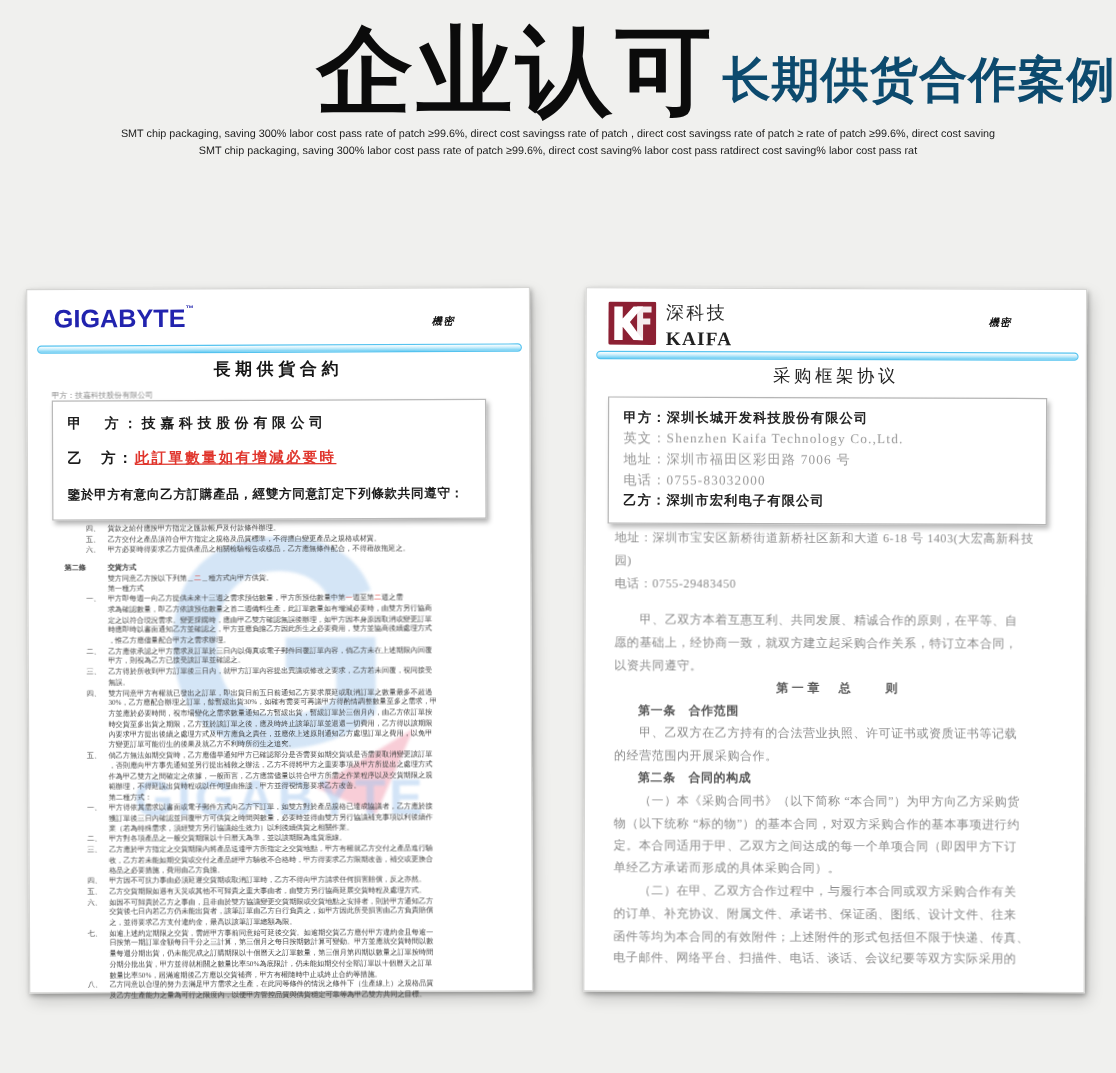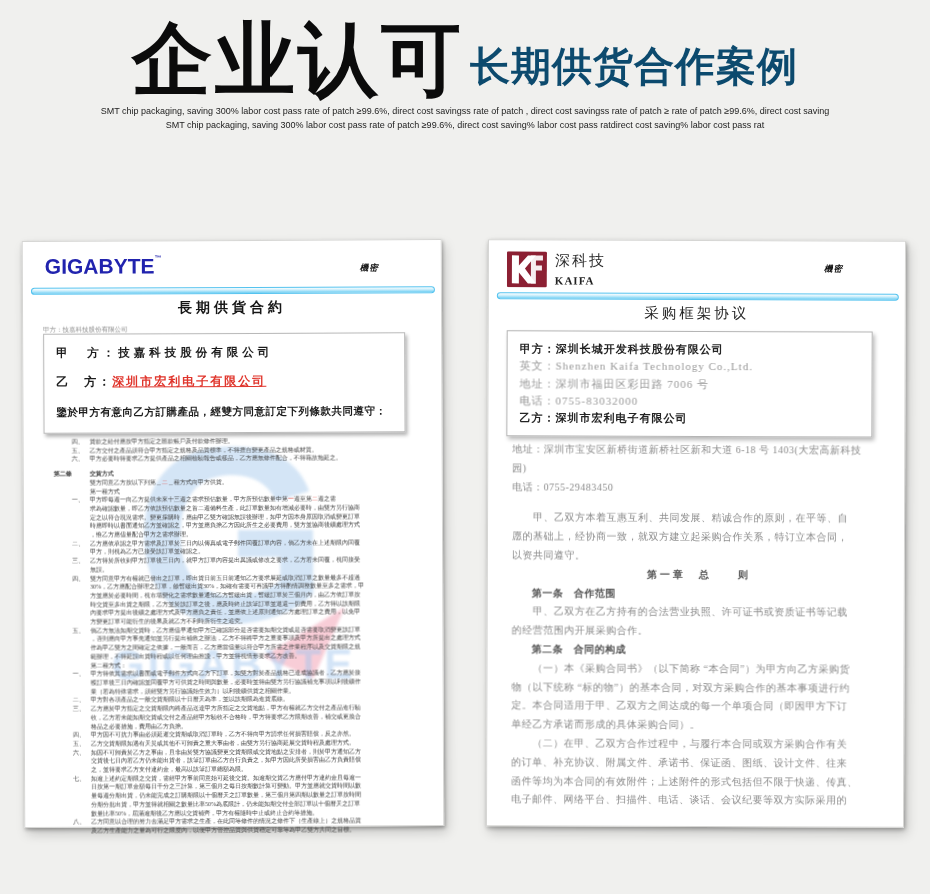--- a/index.html
+++ b/index.html
@@ -6,21 +6,21 @@
   html,body { width:930px; height:894px; }
   body {
     position:relative;
     background:#f0f0ee;
     font-family:"Liberation Sans", sans-serif;
     overflow:hidden;
   }
 
   
   .header { position:absolute; top:22px; left:0; width:100%; text-align:center; }
-  .title-row { display:flex; justify-content:center; align-items:flex-end; }
+  .title-row { display:flex; justify-content:flex-end; align-items:flex-end; }
   .title-main {
     font-size:80px; line-height:0.95; font-weight:900; color:#0b0b0b;
     letter-spacing:3px; font-family:"Liberation Sans", sans-serif;
   }
   .title-sub {
     font-size:40px; font-weight:800; color:#0c4a6e; letter-spacing:1px;
     margin-left:6px; margin-bottom:4px;
   }
   .taglines { margin-top:7px; font-size:9px; line-height:13.5px; color:#1c1c1c; }
 
@@ -101,21 +101,21 @@
     position:absolute; top:400px; left:0; width:100%; text-align:center; z-index:1;
     font-size:42px; font-weight:900; letter-spacing:3px;
     color:rgba(158,196,238,0.45); filter:blur(1px);
   }
 
   
   .k-logo { position:absolute; top:11px; left:18px; display:flex; align-items:flex-start; }
   .k-mark { width:40px; height:36px; flex:none; }
   .k-text { margin-left:8px; }
   .k-cn { font-size:15px; color:#2b2b2b; letter-spacing:2px; }
-  .k-en { font-size:11px; font-weight:bold; color:#222; letter-spacing:1px;
+  .k-en { font-size:16px; font-weight:bold; color:#222; letter-spacing:1px;
           font-family:"Liberation Serif", serif; margin-top:4px; }
   .r-title {
     position:absolute; top:63px; left:0; width:100%; text-align:center;
     font-family:"Liberation Serif", serif; font-size:14.5px; color:#242424;
     letter-spacing:3px; font-weight:normal;
   }
   .r-box {
     position:absolute; top:90px; left:18px; width:366px; background:#fff;
     border:1px solid #b5b5b5; box-shadow:2px 3px 4px rgba(0,0,0,0.28);
     padding:9px 12px; z-index:3; font-family:"Liberation Serif", serif;
@@ -150,21 +150,21 @@
 
 <div class="doc doc-left">
   <div class="g-logo"><span>GIGABYTE</span><sup>™</sup></div>
   <div class="confidential">機密</div>
   <div class="blue-bar"></div>
   <div class="l-title">長期供貨合約</div>
   <div class="l-smallline">甲方：技嘉科技股份有限公司</div>
 
   <div class="l-box">
     <div class="pa">甲　方：技嘉科技股份有限公司</div>
-    <div class="pb"><span>乙　方：</span><span class="red">深圳市宏利电子有限公司</span></div>
+    <div class="pb"><span>乙　方：</span><span class="red">此訂單數量如有增減必要時</span></div>
     <div class="pre">鑒於甲方有意向乙方訂購產品，經雙方同意訂定下列條款共同遵守：</div>
   </div>
 
   <div class="wm-g">G</div>
   <div class="wm-tri"></div>
   <div class="wm-text">GIGABYTE</div>
 
   <div class="l-body" id="left-body">
       <div class="lrow item">
         <span class="lnum">四、</span>

